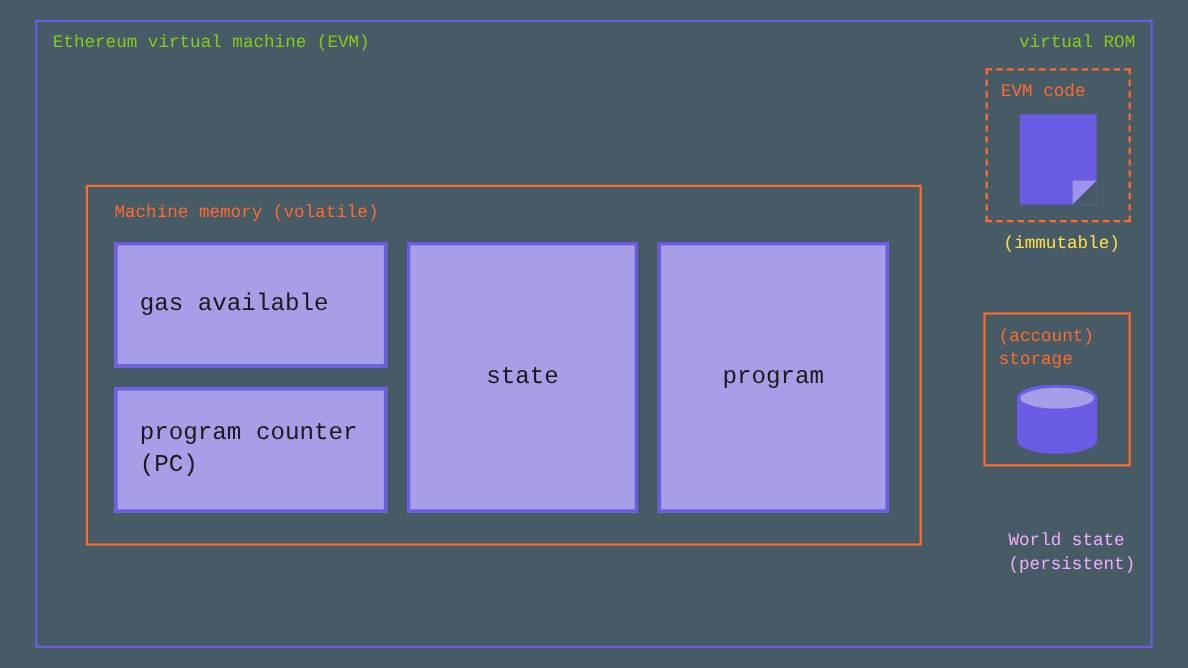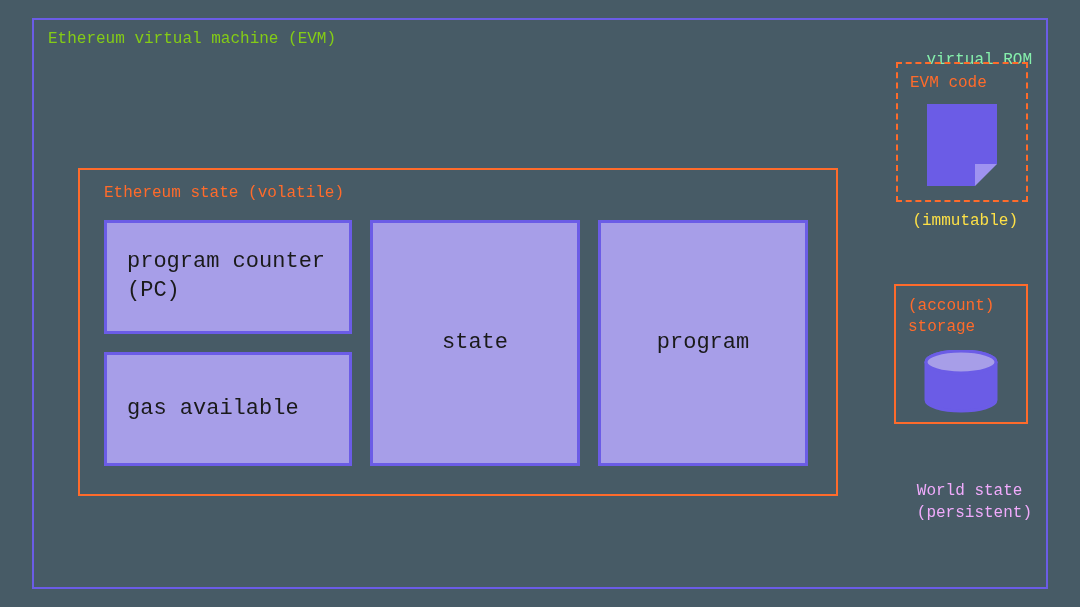--- a/index.html
+++ b/index.html
@@ -28,23 +28,22 @@
       top: 30px;
       left: 48px;
       color: #84cc16;
       font-size: 16px;
       font-weight: normal;
     }
     .rom-title {
       position: absolute;
       top: 30px;
       right: 48px;
-      color: #86efac;
-      font-size: 16px;
-      margin-top: 21px;
+      color: #84cc16;
+      font-size: 16px;
     }
     .rom-box {
       position: absolute;
       top: 62px;
       right: 52px;
       width: 132px;
       height: 140px;
       border: 2px dashed #ff6b2b;
       padding: 10px 12px;
     }
@@ -169,25 +168,25 @@
 <div class="rom-title">virtual ROM</div>
 
 <div class="rom-box">
   <div class="rom-label">EVM code</div>
   <div class="page-icon"></div>
 </div>
 
 <div class="immutable-label">(immutable)</div>
 
 <div class="machine-state-box">
-  <div class="machine-title">Ethereum state (volatile)</div>
+  <div class="machine-title">Machine memory (volatile)</div>
   <div class="state-contents">
     <div class="left-col">
+      <div class="state-cell gas-cell">gas available</div>
       <div class="state-cell pc-cell">program counter (PC)</div>
-      <div class="state-cell gas-cell">gas available</div>
     </div>
     <div class="state-cell tall-cell">state</div>
     <div class="state-cell tall-cell">program</div>
   </div>
 </div>
 
 <div class="storage-box">
   <div class="storage-label">
     <span>(account)</span><br>
     <span>storage</span>

